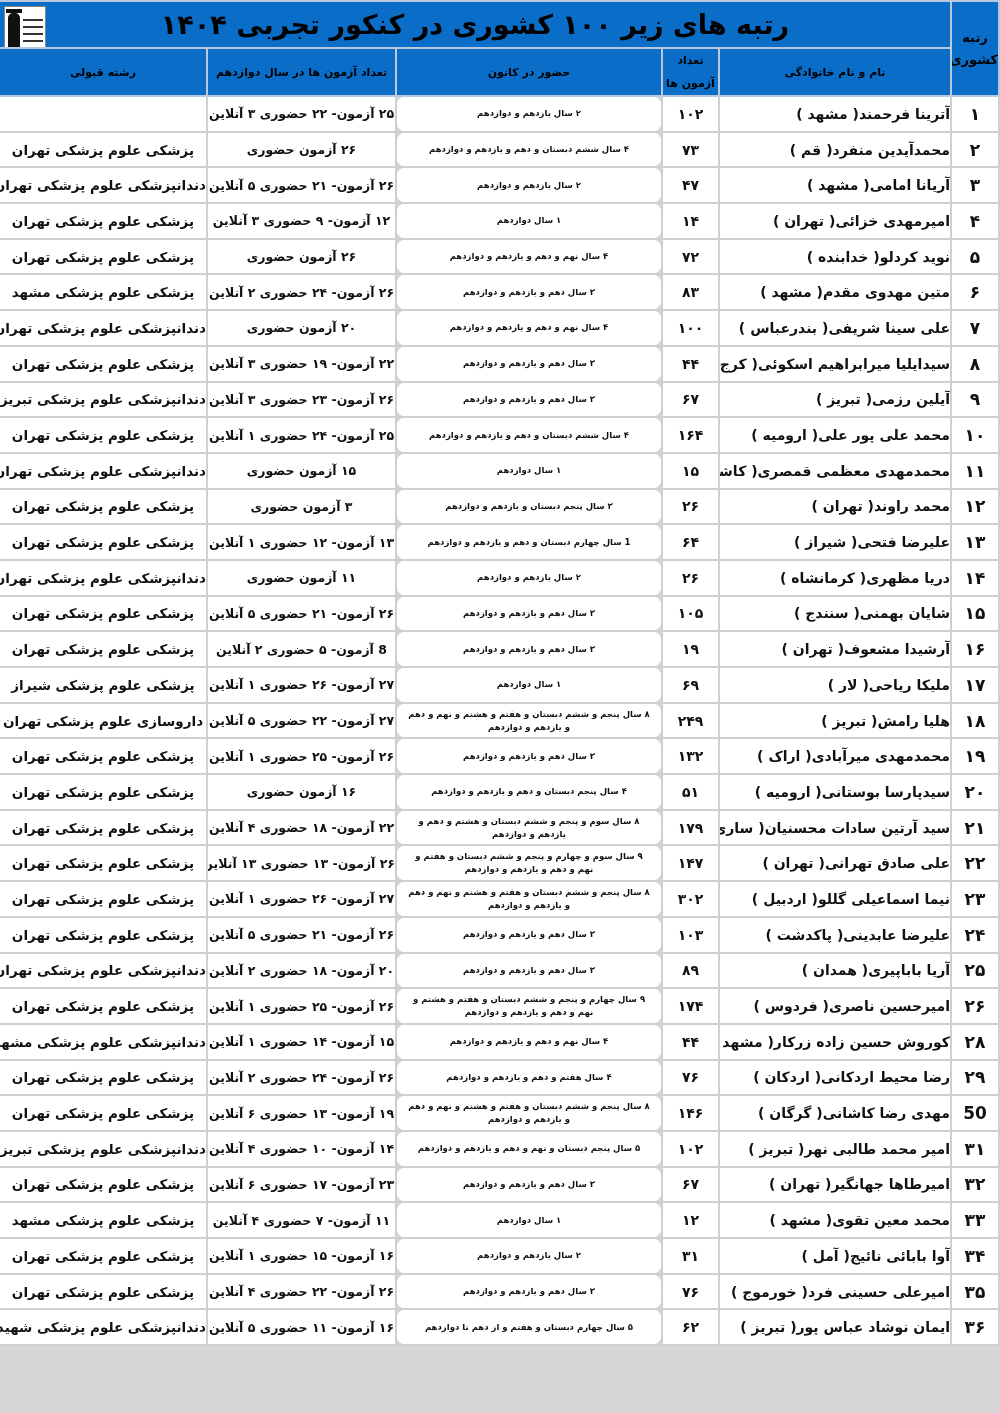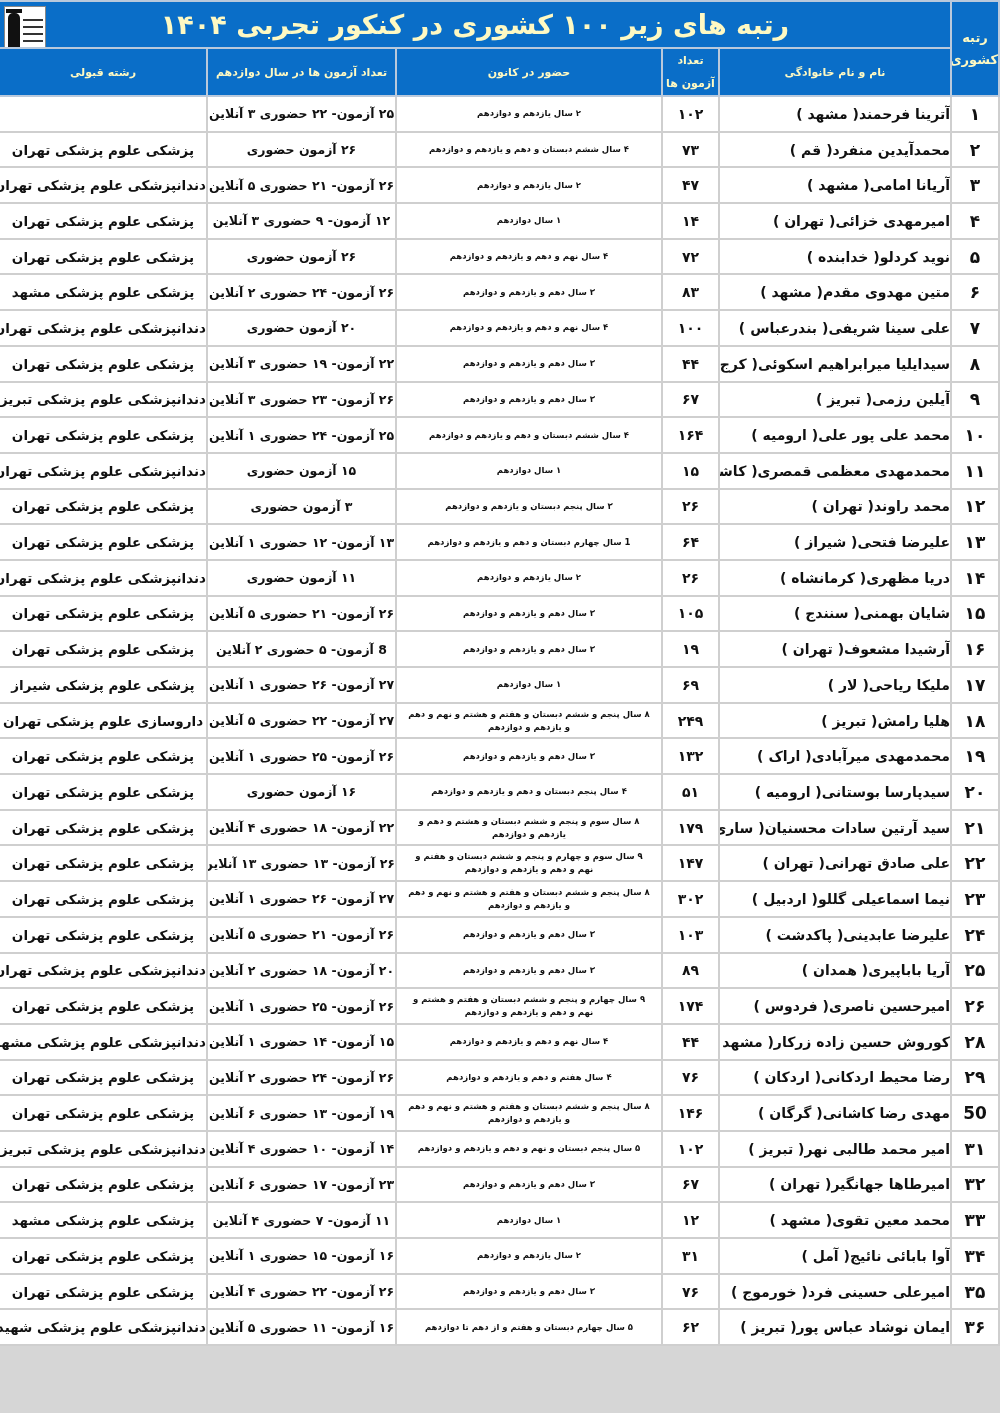--- a/index.html
+++ b/index.html
@@ -6,31 +6,31 @@
   body { width: 1000px; height: 1413px; overflow: hidden; font-family: "DejaVu Sans", sans-serif; }
   .sheet { position: relative; width: 1000px; height: 1413px; background: #d6d6d6; direction: rtl; }
   table { border-collapse: collapse; width: 1000px; table-layout: fixed; direction: rtl; }
   col.c-rank { width: 48px; }
   col.c-name { width: 232px; }
   col.c-count { width: 57px; }
   col.c-presence { width: 266px; }
   col.c-exams { width: 189px; }
   col.c-field { width: 208px; }
   th, td { border: 2px solid #cfcfcf; padding: 0; text-align: center; vertical-align: middle; overflow: hidden; white-space: nowrap; }
-  thead th { background: #0a6ec8; color: #fef9c3; font-weight: bold; border-color: #b9c9dc; }
+  thead th { background: #0a6ec8; color: #000000; font-weight: bold; border-color: #b9c9dc; }
   .title-row th { height: 45px; }
   .title-cell { position: relative; font-size: 27px; font-weight: bold; letter-spacing: 0; }
   .rank-head { font-size: 13px; line-height: 22px; white-space: normal; margin-left: 40px; }
   .sub-row th { height: 46px; font-size: 11px; }
   .count-head { font-size: 11px; line-height: 23px; white-space: normal; }
   tbody td { background: #ffffff; height: 33.7px; color: #111; }
   td.rank { font-size: 17px; font-weight: bold; }
   td.name { font-size: 14px; font-weight: bold; text-align: right; }
   td.count { font-size: 14px; font-weight: bold; margin-left: 8px; }
-  td.presence { font-size: 8.5px; font-weight: bold; white-space: normal; line-height: 13px; padding: 0 10px; }
+  td.presence { font-size: 8.5px; font-weight: bold; white-space: normal; line-height: 13px; padding: 0 10px; border-radius: 11px; }
   td.exams { font-size: 12.5px; font-weight: bold; }
   td.field { font-size: 13.5px; font-weight: bold; }
   .logo { position: absolute; left: 4px; top: 4px; width: 40px; height: 48px; background: #ffffff; border: 1px solid #888; }
   .logo .fig { position: absolute; left: 3px; top: 6px; width: 12px; height: 38px; background: #111; border-radius: 5px 5px 0 0; }
   .logo .cap { position: absolute; left: 1px; top: 2px; width: 16px; height: 4px; background: #111; }
   .logo .lines { position: absolute; right: 2px; top: 12px; width: 20px; }
   .logo .lines span { display: block; height: 2px; background: #333; margin-bottom: 5px; }
   .logo .red { position: absolute; right: 2px; bottom: 2px; width: 22px; height: 6px; background: #d12a2a; }
 </style>
 </head>

